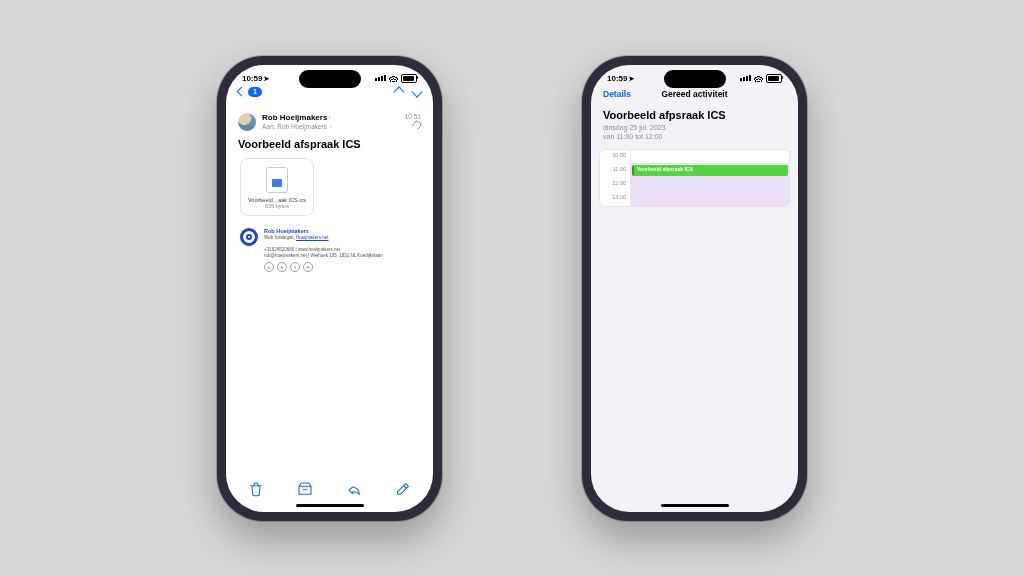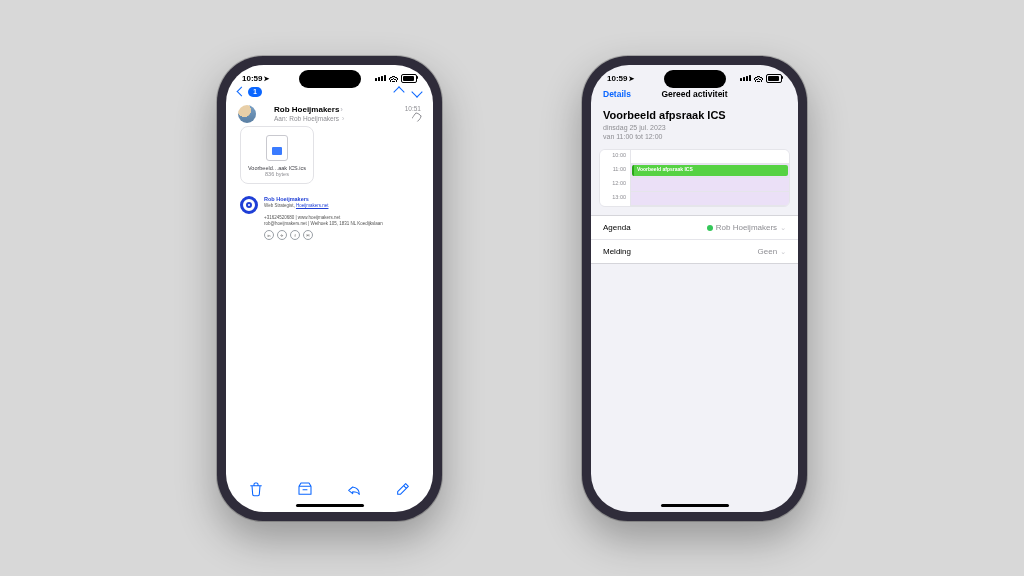--- a/index.html
+++ b/index.html
@@ -38,21 +38,21 @@
     padding:2px 12px 4px 12px;}
   .mailnav .left{display:flex;align-items:center;gap:3px;color:#0a66ff;font-weight:600;}
   .chev{width:6px;height:6px;border-left:1.8px solid #0a66ff;border-bottom:1.8px solid #0a66ff;
     transform:rotate(45deg);}
   .badge{background:#0a66ff;color:#fff;border-radius:8px;min-width:10px;height:10px;
     font-size:6.5px;display:flex;align-items:center;justify-content:center;padding:0 2px;}
   .updown{display:flex;gap:10px;}
   .arr{width:7px;height:7px;border-left:1.6px solid #0a66ff;border-top:1.6px solid #0a66ff;}
   .arr.up{transform:rotate(45deg);} .arr.down{transform:rotate(-135deg);}
 
-  .senderrow{display:flex;align-items:center;gap:18px;padding:4px 12px 2px 12px;}
+  .senderrow{display:flex;align-items:center;gap:6px;padding:4px 12px 2px 12px;margin-top:8px;}
   .avatar{width:18px;height:18px;border-radius:50%;background:
     radial-gradient(circle at 35% 30%,#e8cfa8 38%,transparent 39%),
     linear-gradient(#7aa0c4,#5a7fa3);}
   .sendertxt{flex:1;line-height:1.2;}
   .sendertxt .name{font-weight:600;font-size:8px;}
   .sendertxt .to{color:#8e8e93;font-size:6.5px;}
   .caret{color:#c7c7cc;font-size:8px;margin-left:1px;} 
   .meta{text-align:right;color:#8e8e93;font-size:6.5px;line-height:1.3;}
   .clip{width:6px;height:7px;border:1px solid #8e8e93;border-radius:3px 3px 3px 0;
     border-bottom:none;transform:rotate(35deg);display:inline-block;}
@@ -153,20 +153,21 @@
         <div class="sendertxt">
           <div class="name"><span>Rob Hoeijmakers</span><span class="caret">›</span></div>
           <div class="to"><span>Aan:</span> <span>Rob Hoeijmakers</span> <span class="caret">›</span></div>
         </div>
         <div class="meta">
           <div>10:51</div>
           <span class="clip"></span>
         </div>
       </div>
 
+      <div class="subject">Voorbeeld afspraak ICS</div>
 
       <div class="attach">
         <div class="docicon"></div>
         <div class="fn">Voorbeeld…aak ICS.ics</div>
         <div class="fs">836 bytes</div>
       </div>
 
       <div class="sig-block">
         <div class="ring"></div>
         <div class="sigtxt">
@@ -248,36 +249,19 @@
         <div class="trow">
             <div class="tlabel">12:00</div>
             <div class="tcell"></div>
           </div>
         <div class="trow">
             <div class="tlabel">13:00</div>
             <div class="tcell"></div>
           </div>
       </div>
 
-      <div class="list">
-        <div class="lrow">
-          <span>Agenda</span>
-          <span class="val">
-              <span class="gdot"></span>
-            <span>Rob Hoeijmakers</span>
-            <span class="pick">⌄</span>
-            </span>
-        </div>
-        <div class="lrow">
-          <span>Melding</span>
-          <span class="val">
-              <span>Geen</span>
-            <span class="pick">⌄</span>
-            </span>
-        </div>
-      </div>
 
       <div class="spacer"></div>
       <div class="homebar"></div>
     </div>
   </div>
 
 </div>
 
 </body></html>

